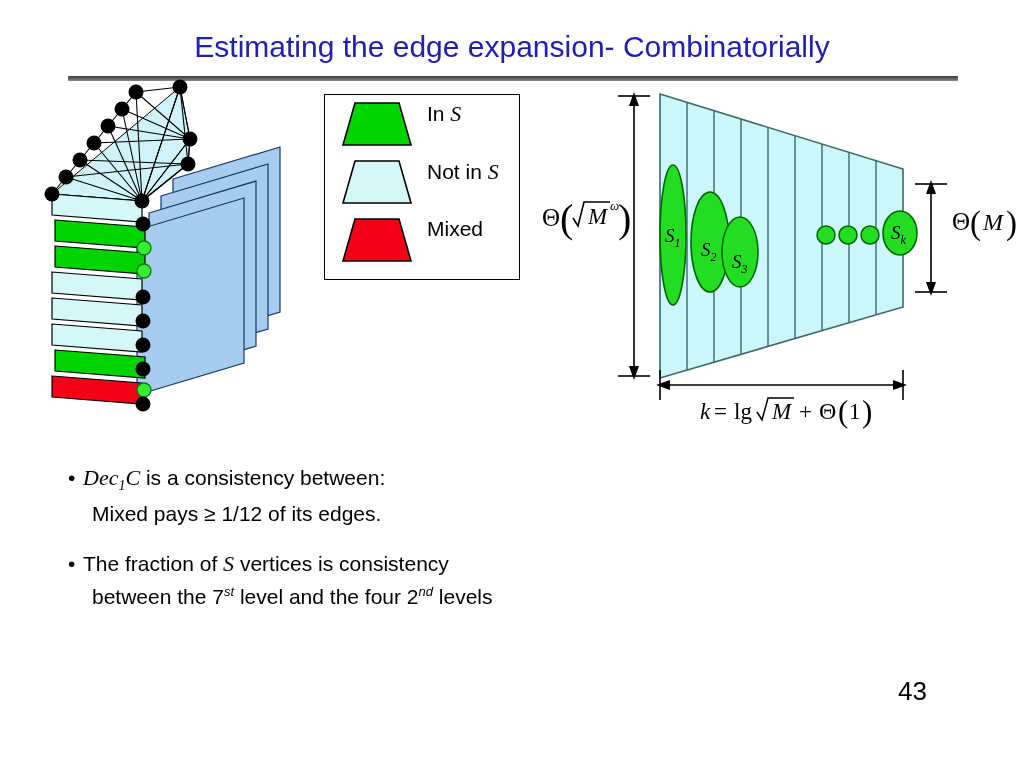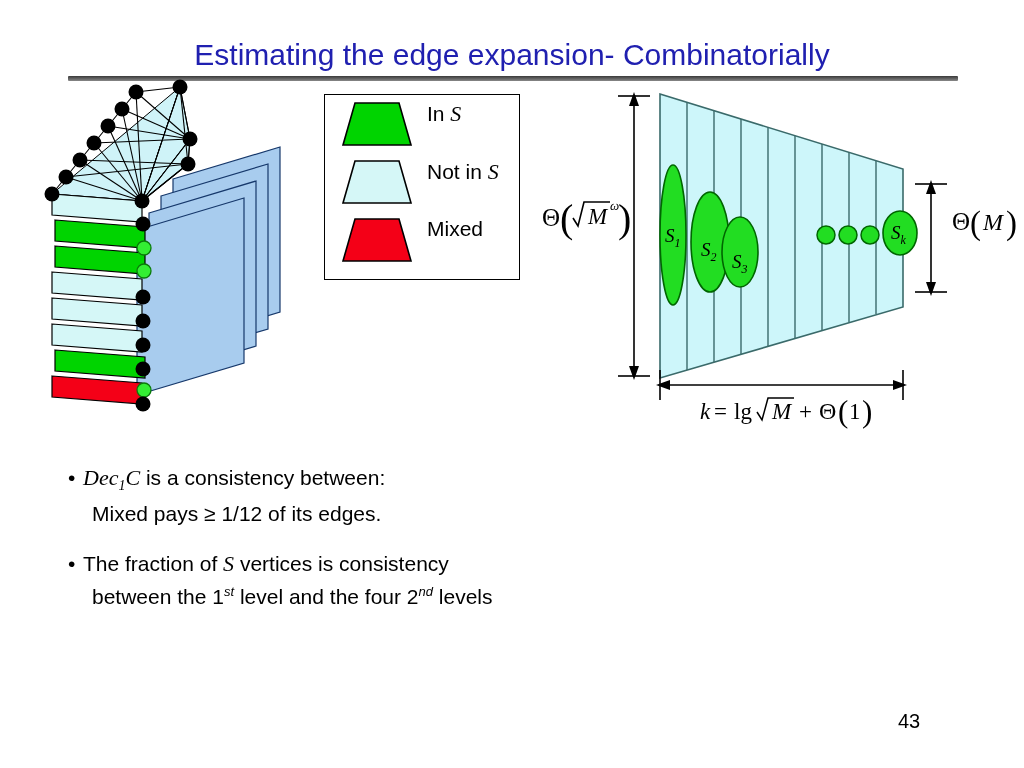--- a/index.html
+++ b/index.html
@@ -10,21 +10,21 @@
   }
   body {
     font-family: "Liberation Sans", sans-serif;
     color: #000000;
     position: relative;
   }
 
   
   #slide-title {
     position: absolute;
-    left: 0; top: 38px;
+    left: 0; top: 30px;
     width: 1024px;
     text-align: center;
     font-size: 30px;
     font-weight: normal;
     color: #2020B0;
     letter-spacing: 0px;
     white-space: nowrap;
   }
   #title-rule {
     position: absolute;
@@ -95,22 +95,22 @@
     font-family: "Liberation Serif", serif;
     font-style: italic;
     font-size: 22px;
   }
   .mathit sub { font-size: 14px; font-style: italic; }
   .sup { font-size: 13px; vertical-align: super; font-style: italic; }
 
   
   #page-number {
     position: absolute;
-    left: 898px; top: 710px;
-    font-size: 20px;
+    left: 898px; top: 676px;
+    font-size: 26px;
     color: #000;
   }
 
   svg { display: block; overflow: visible; }
 </style>
 </head>
 <body>
 
 <div id="slide-title">Estimating the edge expansion- Combinatorially</div>
 <div id="title-rule"></div>
@@ -318,19 +318,19 @@
     <span class="btext">
       <span class="ln"><span class="mathit"><span>Dec</span><sub>1</sub><span>C</span></span><span> is a consistency between:</span></span>
       <span class="ln ind">Mixed pays ≥ 1/12 of its edges.</span>
     </span>
   </div>
 
   <div class="bullet">
     <span class="dot">•</span>
     <span class="btext">
       <span class="ln"><span>The fraction of </span><span class="mathit">S</span><span> vertices is consistency</span></span>
-      <span class="ln ind"><span>between the 1</span><span class="sup">st</span><span> level and the four 2</span><span class="sup">nd</span><span> levels</span></span>
+      <span class="ln ind"><span>between the 7</span><span class="sup">st</span><span> level and the four 2</span><span class="sup">nd</span><span> levels</span></span>
     </span>
   </div>
 
 </div>
 
 <div id="page-number">43</div>
 
 </body></html>

